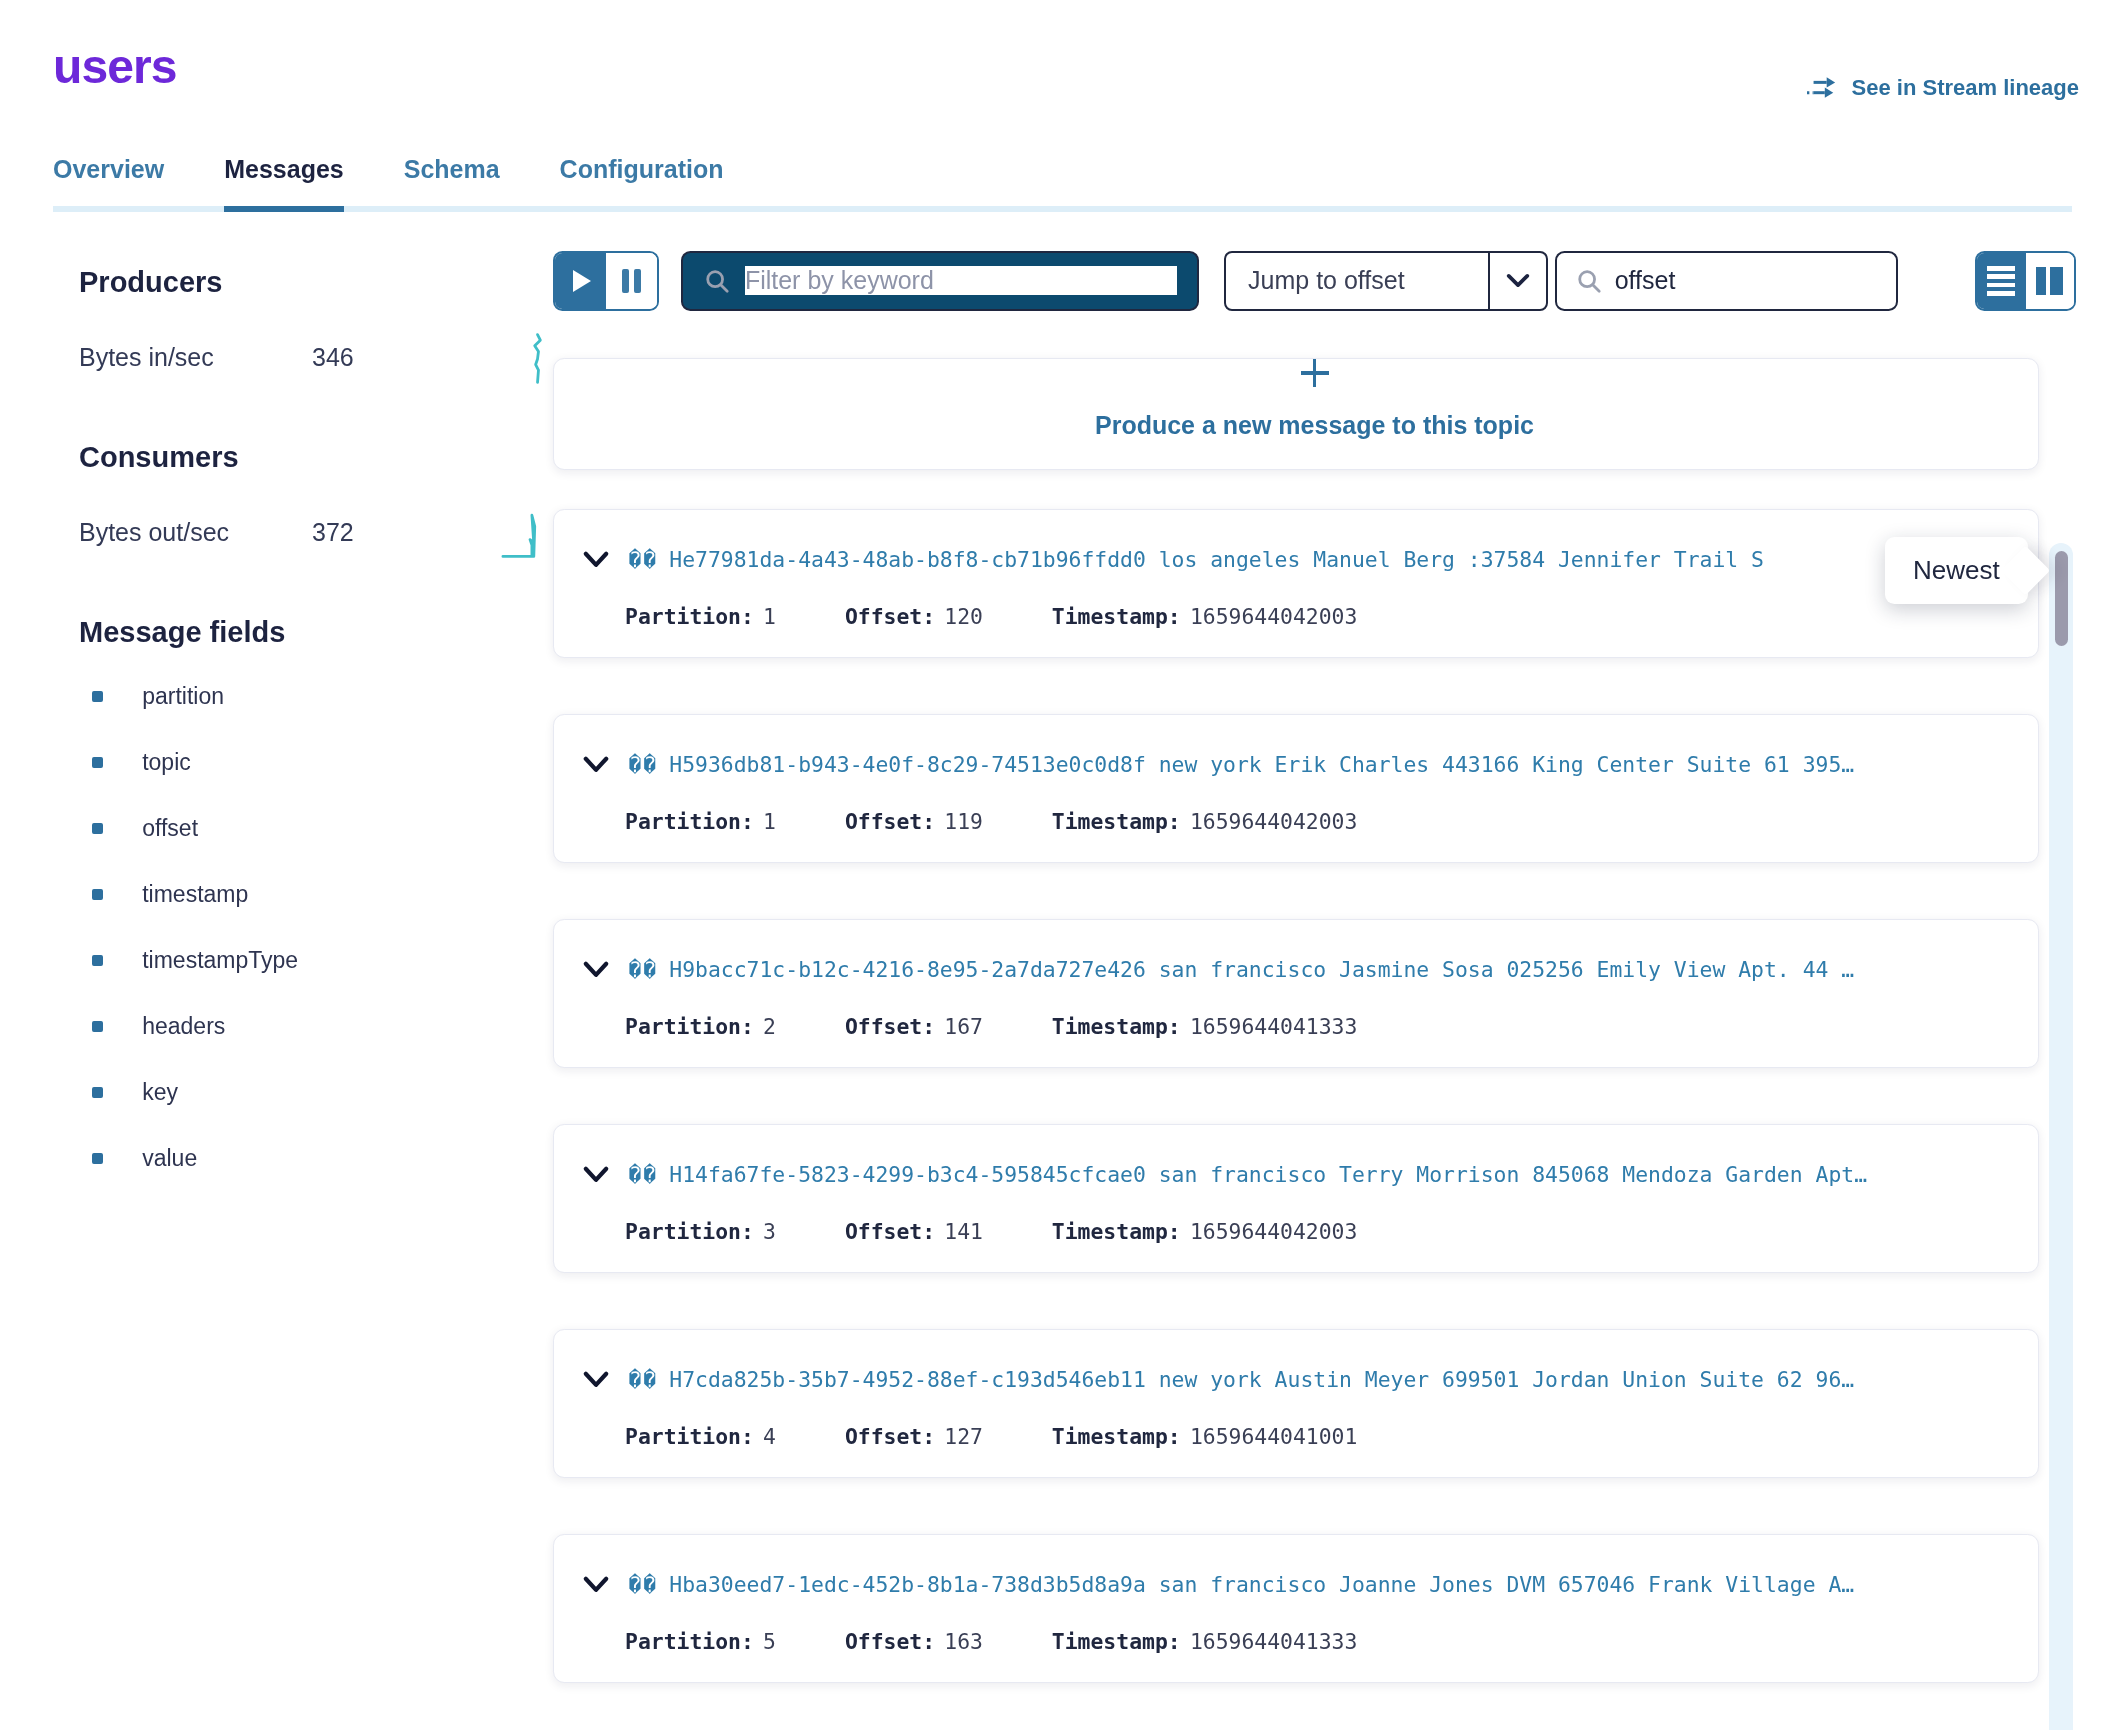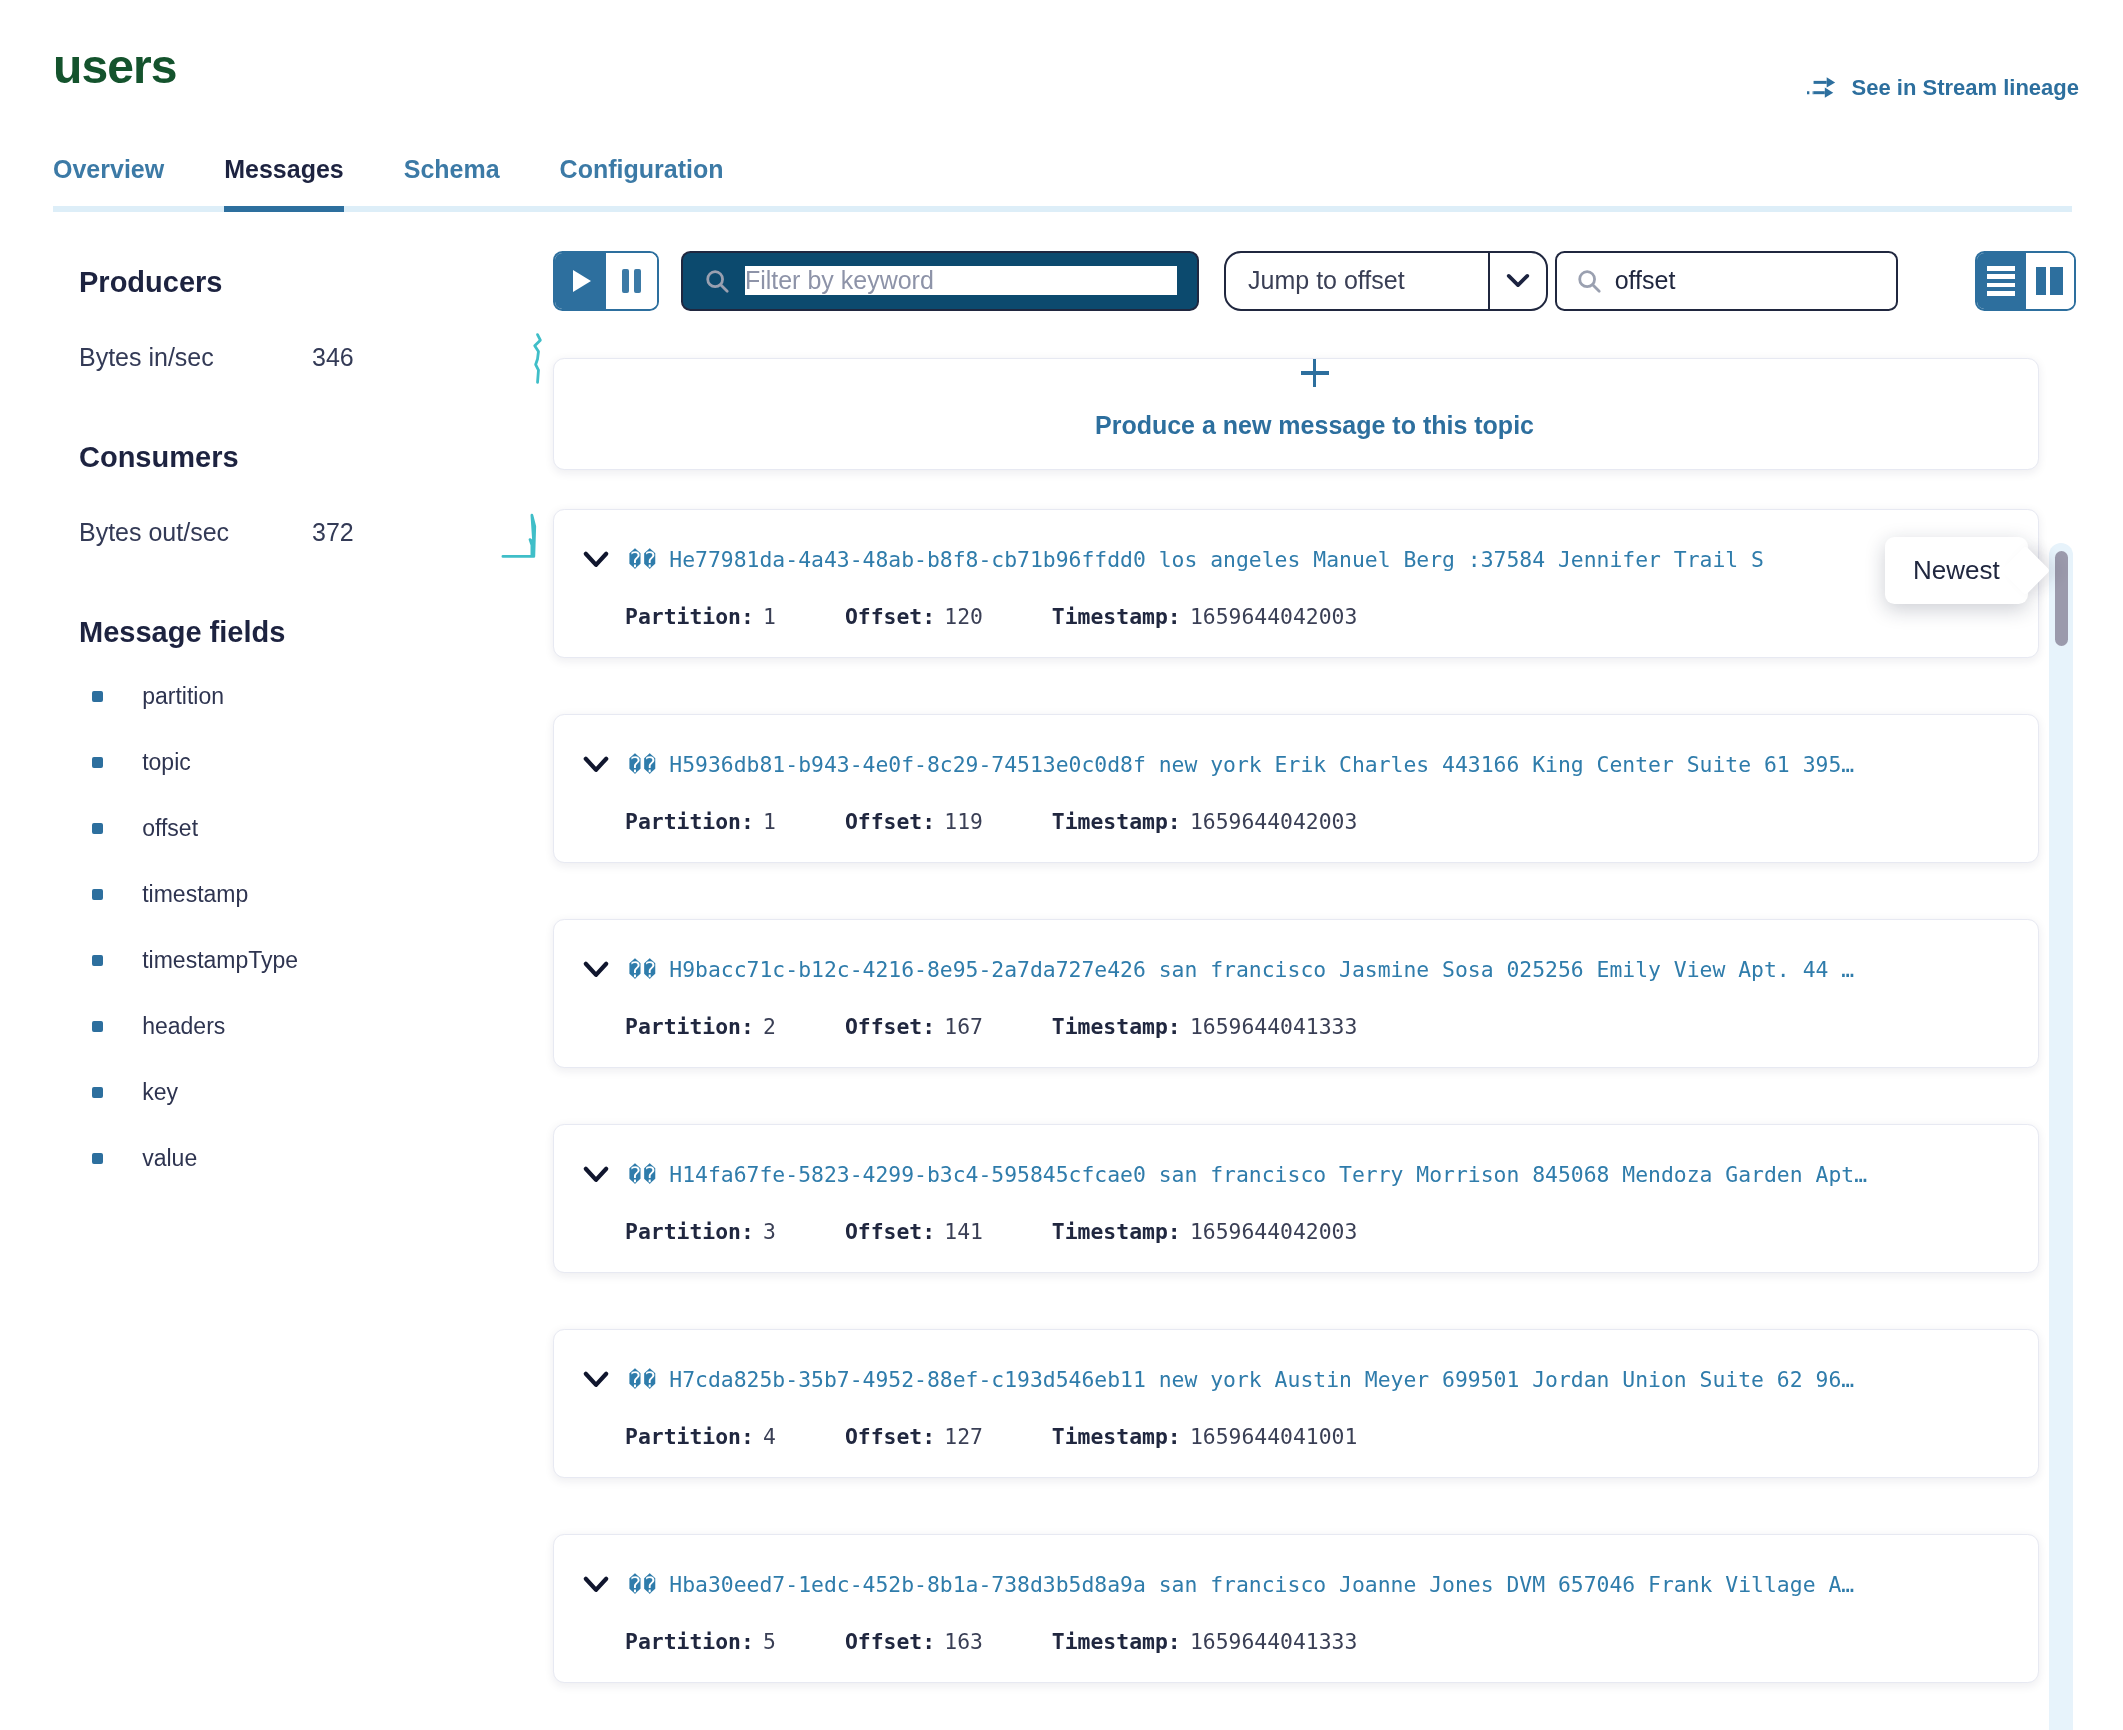--- a/index.html
+++ b/index.html
@@ -3,21 +3,21 @@
 <meta charset="utf-8">
 <style>
   * { margin:0; padding:0; box-sizing:border-box; }
   html,body { background:#ffffff; }
   .page {
     position:relative; width:2124px; height:1730px; overflow:hidden;
     background:#ffffff; font-family:"Liberation Sans", sans-serif; color:#1d2340;
   }
   
   .header { display:flex; justify-content:space-between; align-items:flex-start; padding:39px 45px 0 53px; }
-  .page-title { font-size:48px; font-weight:800; letter-spacing:-0.9px; color:#14532d; }
+  .page-title { font-size:48px; font-weight:800; letter-spacing:-0.9px; color:#6d28d9; }
   .lineage-link { display:flex; align-items:center; gap:13px; margin-top:34px; cursor:pointer;
     color:#2d6f9e; font-size:22px; font-weight:700; text-decoration:none; }
   
   .tabs { display:flex; gap:60px; margin:52px 52px 0 53px; border-bottom:6.5px solid #ddeef8; }
   .tab { font-size:25px; font-weight:600; color:#3c7aa6; padding-bottom:22.4px; margin-bottom:-6.5px;
          border-bottom:6.5px solid transparent; cursor:pointer; white-space:nowrap; }
   .tab.active { color:#1d2340; border-bottom-color:#2d6f9e; font-weight:700; }
   
   .layout { display:flex; align-items:flex-start; padding-left:79px;justify-content:flex-end; }
   .sidebar { width:474px; flex-shrink:0; }
@@ -37,21 +37,21 @@
   .pp-half { flex:1; display:flex; align-items:center; justify-content:center; cursor:pointer; background:#fff; }
   .pp-half.play { background:#2d6f9e; }
   .play-tri { width:0; height:0; border-left:18.6px solid #ffffff; border-top:11.2px solid transparent; border-bottom:11.2px solid transparent; margin-left:3.7px; }
   .pause-bars { display:flex; gap:5.6px; }
   .pause-bars span { width:6.5px; height:24px; background:#3c7aa6; border-radius:1.9px; }
   .filter-box { display:flex; align-items:center; gap:15px; width:518px; height:60px;
     border:2.8px solid #20273f; border-radius:9.3px; padding:0 20.5px; background:#0c4a6e; }
   .filter-box input { border:none; outline:none; flex:1; font-size:25px; color:#20273f; font-family:"Liberation Sans",sans-serif; }
   .filter-box input::placeholder { color:#8d93a8; }
   .jump-select { display:flex; align-items:stretch; width:324px; height:60px; border:2.8px solid #20273f;
-    border-radius:17px; background:#fff; cursor:pointer; flex-shrink:0; margin-left:1.9px; }
+    border-radius:8px; background:#fff; cursor:pointer; flex-shrink:0; margin-left:1.9px; }
   .jump-label { flex:1; display:flex; align-items:center; padding-left:22.4px; font-size:25px; color:#3a3f55; }
   .jump-chev { width:58px; display:flex; align-items:center; justify-content:center; border-left:2.8px solid #20273f; }
   .offset-box { display:flex; align-items:center; gap:13px; width:343px; height:60px; margin-left:-15px;
     border:2.8px solid #20273f; border-radius:9.3px; padding:0 18.6px; background:#fff; flex-shrink:0; }
   .offset-box input { border:none; outline:none; flex:1; font-size:25px; color:#20273f; width:100%; font-family:"Liberation Sans",sans-serif; }
   .view-toggle { margin-left:auto; display:flex; height:60px; width:101px; border:2.8px solid #2d6f9e; border-radius:9.3px; overflow:hidden; flex-shrink:0; }
   .vt-half { flex:1; display:flex; align-items:center; justify-content:center; cursor:pointer; background:#fff; }
   .vt-half.active { background:#2d6f9e; }
   .list-icon { display:flex; flex-direction:column; gap:3.7px; }
   .list-icon span { width:28px; height:4.7px; background:#ffffff; }

